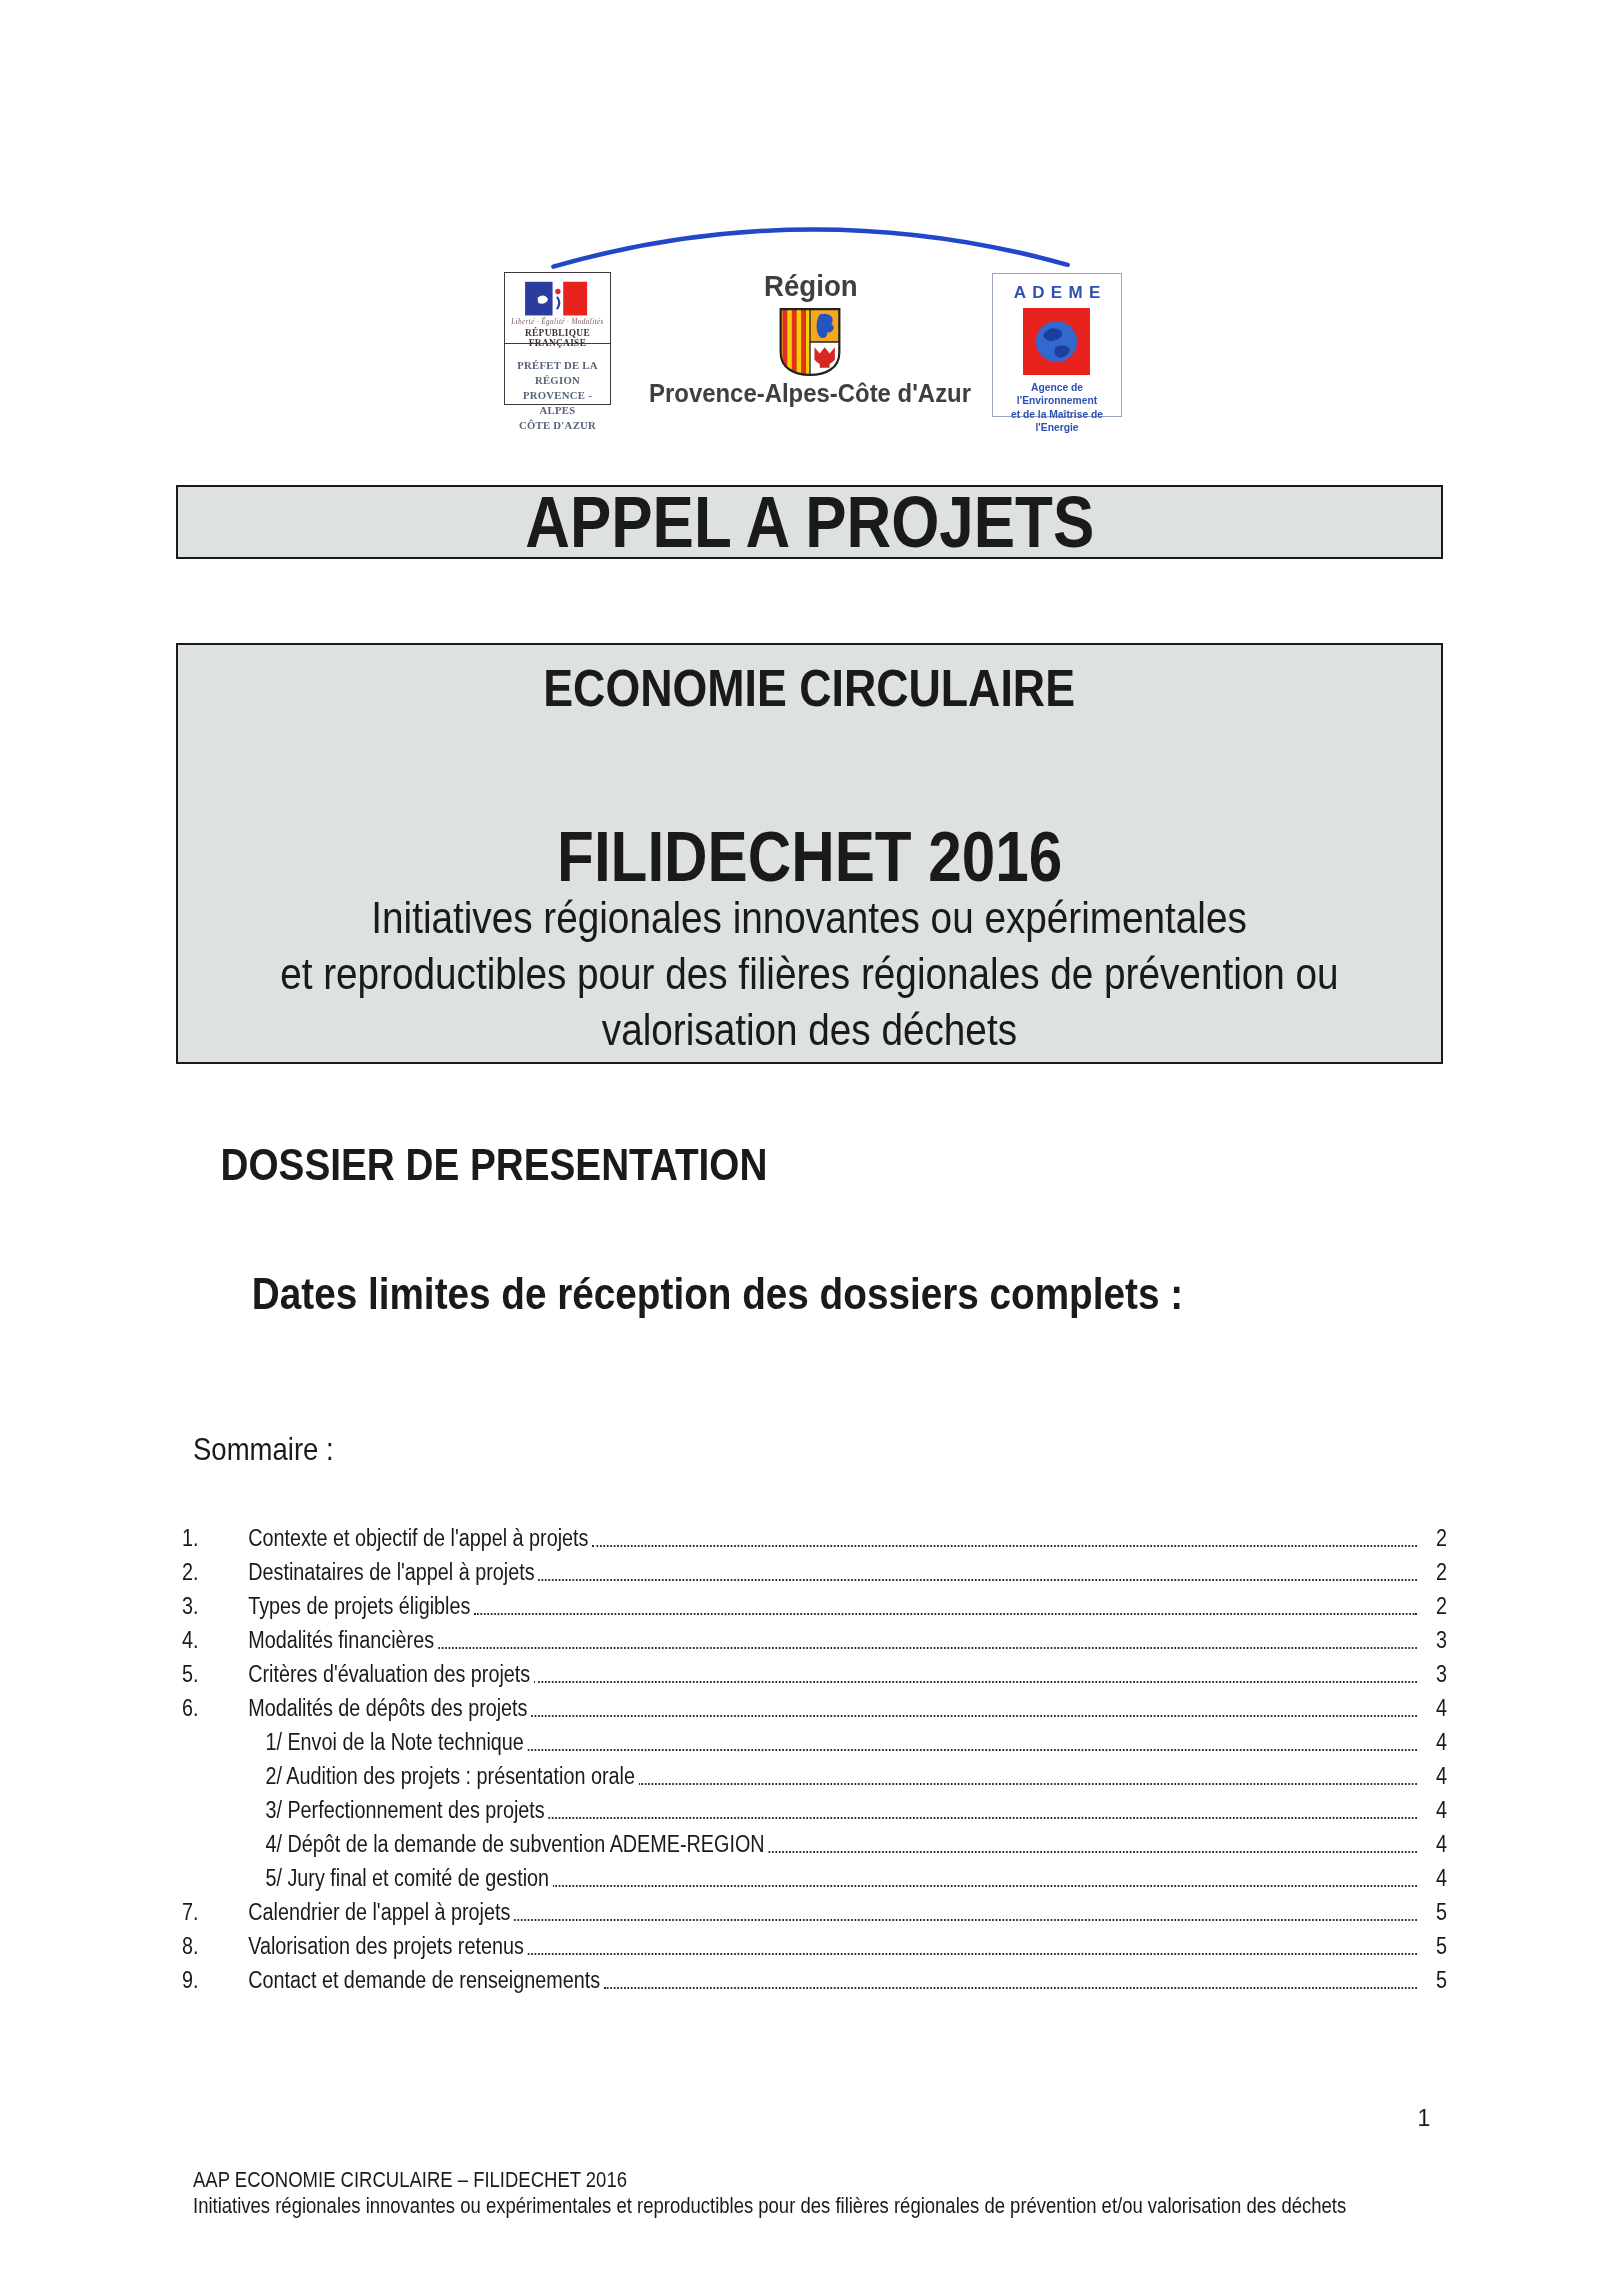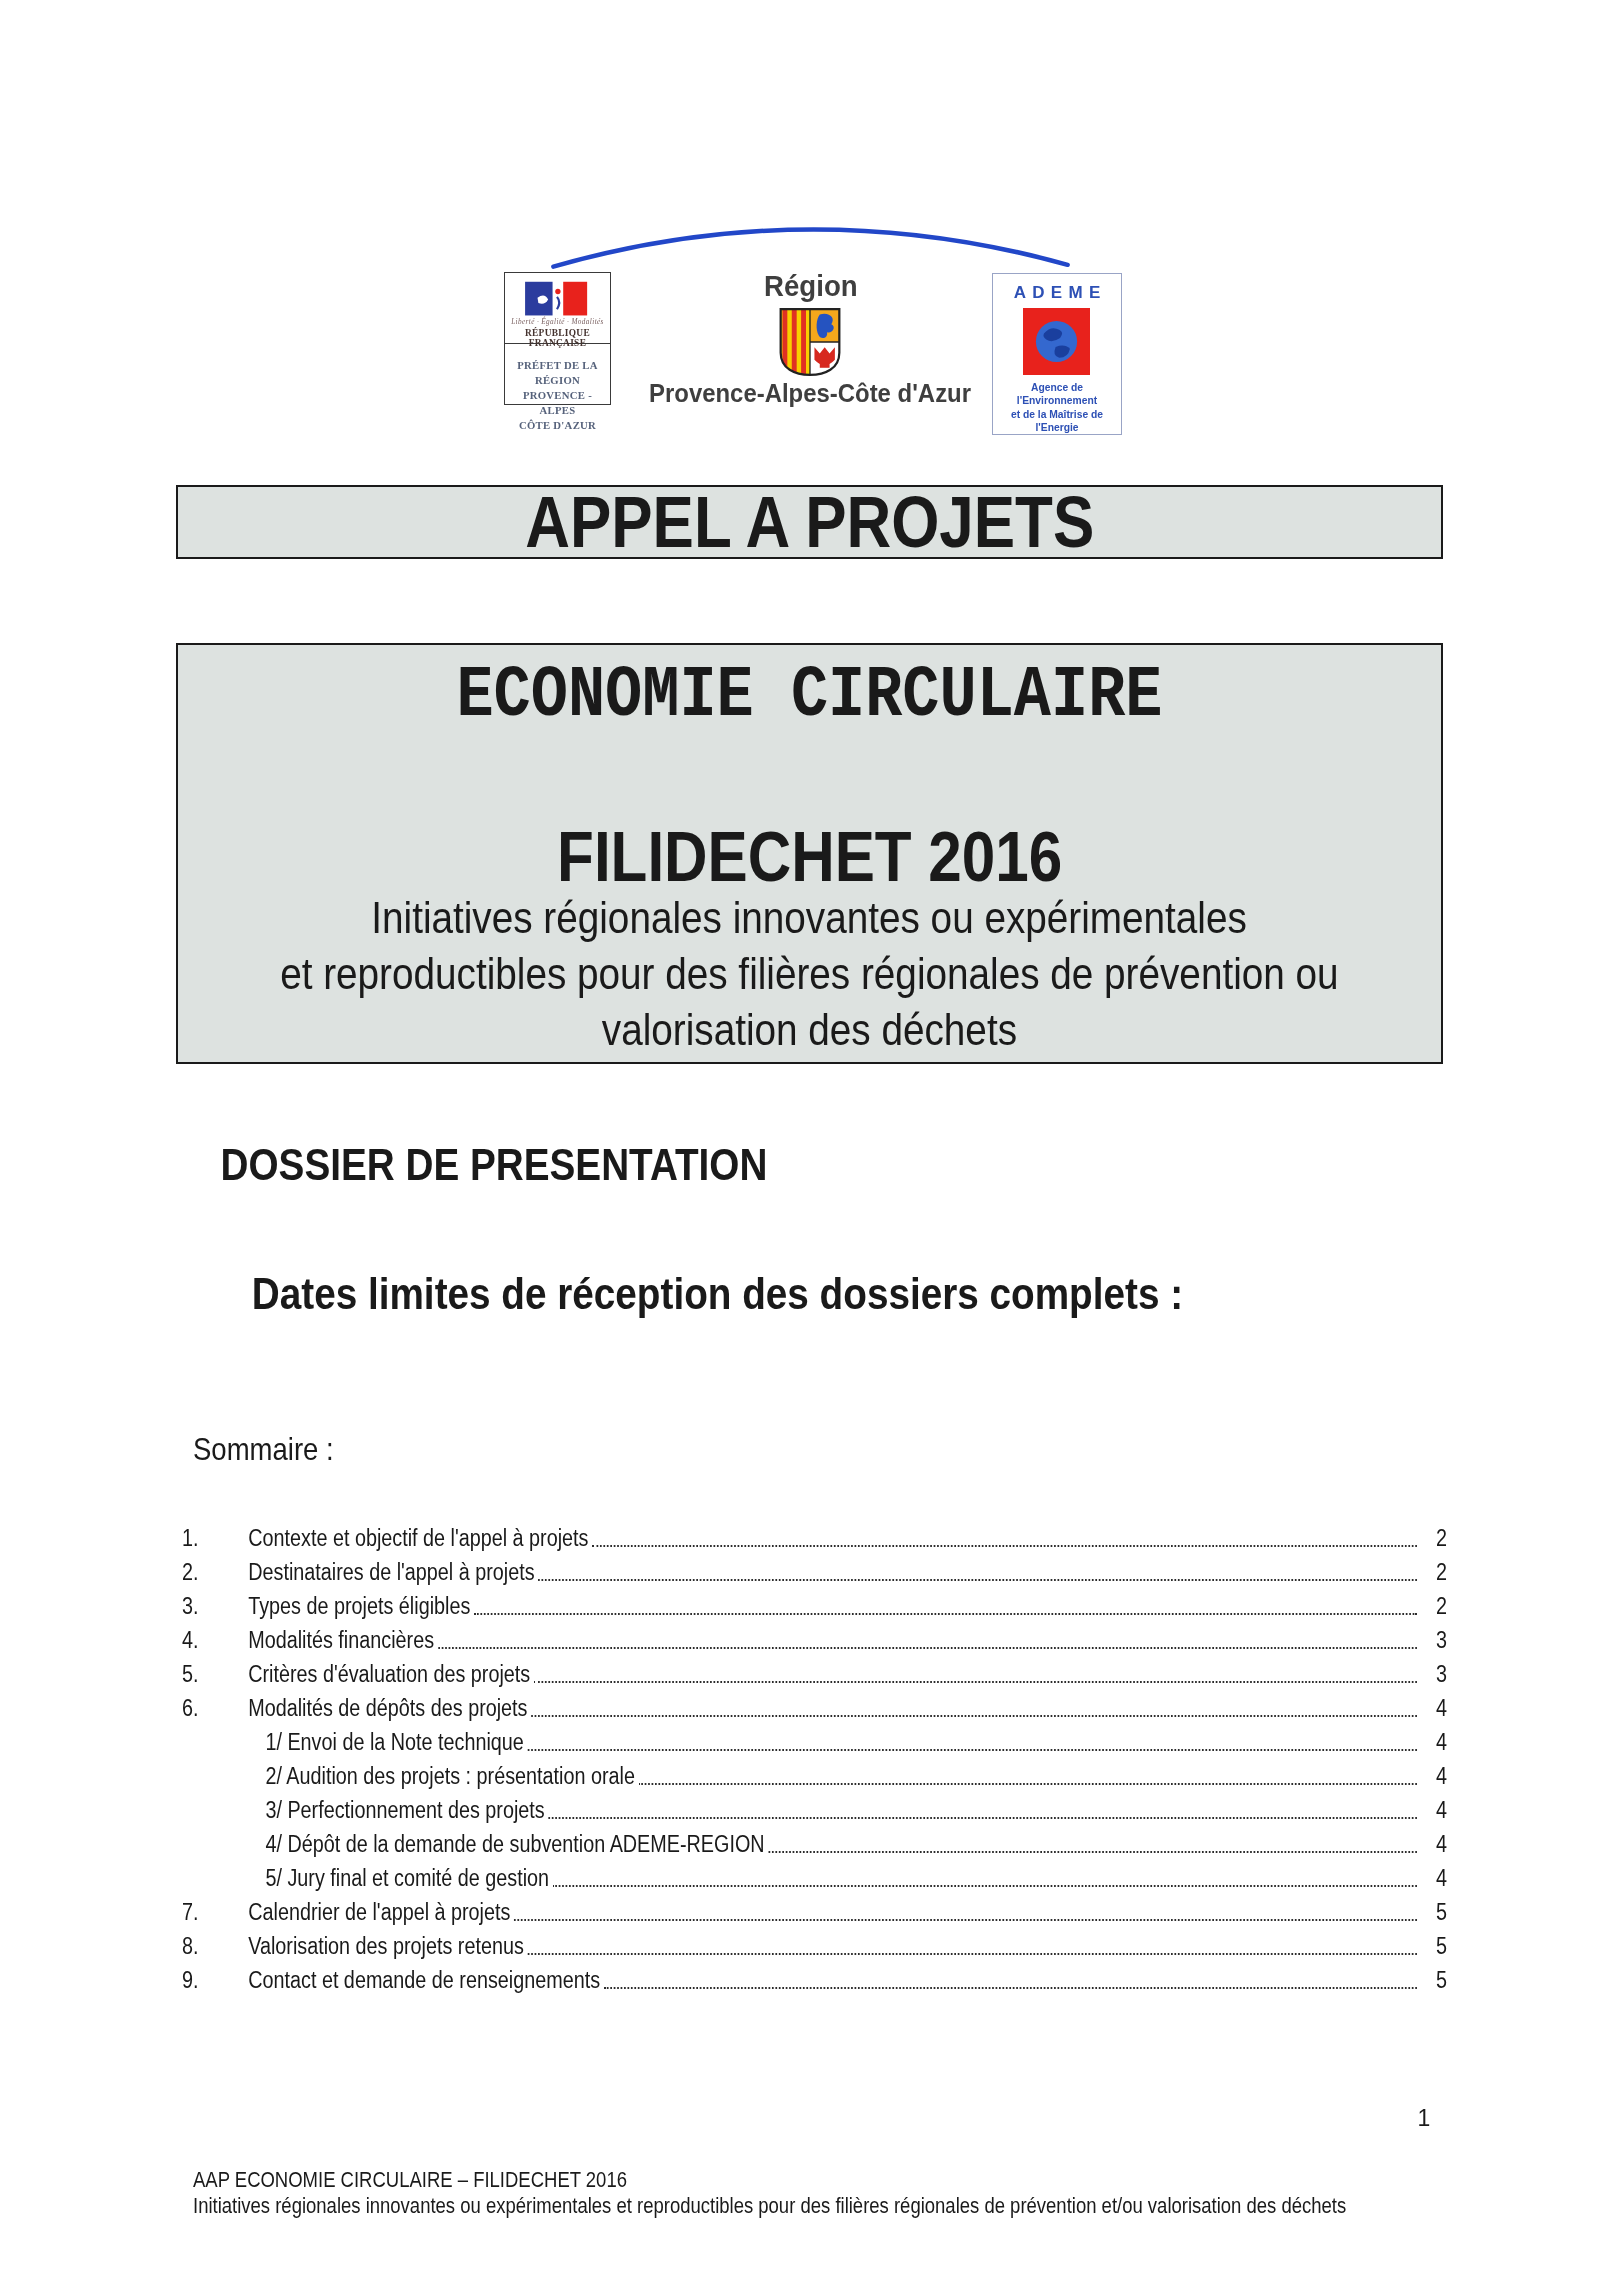--- a/index.html
+++ b/index.html
@@ -25,36 +25,36 @@
     font:bold 9.4px "Liberation Serif",serif;color:#45332f;letter-spacing:0.3px;}
   .rep-prefet{position:absolute;left:0;top:85px;width:100%;text-align:center;
     font:bold 10.7px "Liberation Serif",serif;color:#56627b;line-height:15px;letter-spacing:0.3px;}
 
   .region-title{left:721px;top:269px;width:179px;text-align:center;
     font-size:30px;font-weight:bold;color:#3f3f3f;}
   .region-shield{left:778px;top:306px;}
   .region-name{left:609px;top:378px;width:403px;text-align:center;
     font-size:26px;font-weight:bold;color:#3f3f3f;}
 
-  .ademe{left:992px;top:273px;width:130px;height:162px;background:#fff;border:1.8px solid #99a4c6;box-sizing:border-box;}
+  .ademe{left:992px;top:273px;width:130px;height:144px;background:#fff;border:1.8px solid #99a4c6;box-sizing:border-box;}
   .ademe-name{position:absolute;left:0;top:9px;width:100%;text-align:center;
     font-size:17px;font-weight:bold;color:var(--ademe_blue,#2d50b5);letter-spacing:6.3px;text-indent:6.3px;}
   .ademe-square{position:absolute;left:29.6px;top:34px;width:67px;height:67px;background:var(--ademe_red,#e8221c);
     display:flex;align-items:center;justify-content:center;}
   .ademe-sub{position:absolute;left:0;top:107px;width:100%;text-align:center;
     font-size:10.3px;font-weight:bold;color:var(--ademe_blue,#2d50b5);line-height:13.4px;}
 
   
   .graybox{left:176px;width:1267px;background:var(--box_fill,#dde2e0);
     border:2.7px solid #1a1a1a;box-sizing:border-box;}
   .box1{top:485px;height:74px;display:flex;align-items:center;justify-content:center;}
   .box1 .t{font-size:72px;font-weight:bold;}
   .box2{top:643px;height:421px;}
   .b2-line{position:absolute;left:0;width:100%;text-align:center;}
-  .b2-t1{top:8px;line-height:86px;font-size:72px;font-weight:bold;font-family:Liberation Mono, monospace;}
+  .b2-t1{top:0;line-height:86px;font-size:52px;font-weight:bold;}
   .b2-t2{top:172px;line-height:81px;font-size:70px;font-weight:bold;}
   .b2-desc{top:245px;line-height:56px;font-size:45px;}
 
   .dossier{left:176px;top:1139px;width:1267px;line-height:52px;font-size:45px;font-weight:bold;}
   .deadline{left:176px;top:1266px;width:1267px;line-height:56px;font-size:45px;font-weight:bold;}
 
   
   .sommaire{left:193px;top:1429px;font-size:32px;line-height:41px;}
   .toc{left:182px;top:1520px;width:1471px;transform:scaleX(0.86);transform-origin:0 0;}
   .toc-row{display:flex;align-items:flex-end;height:34px;font-size:23px;line-height:32px;}

